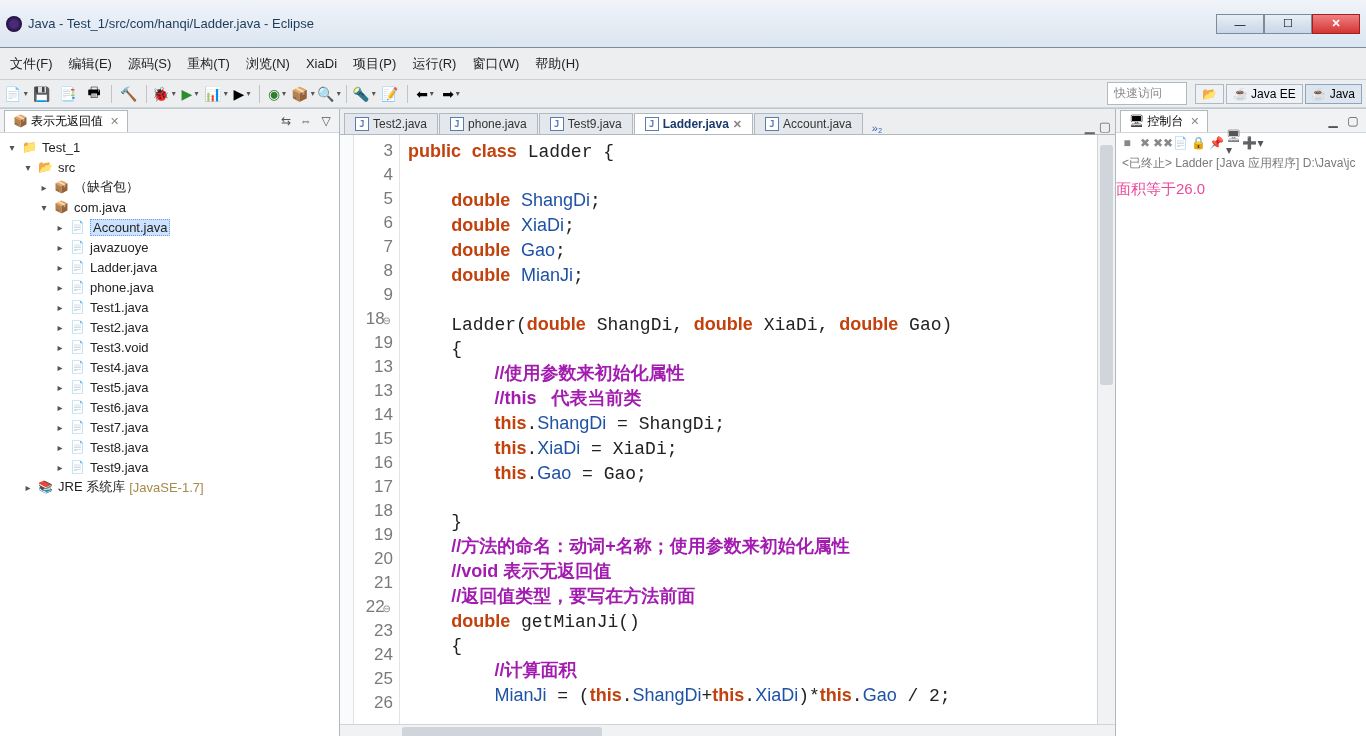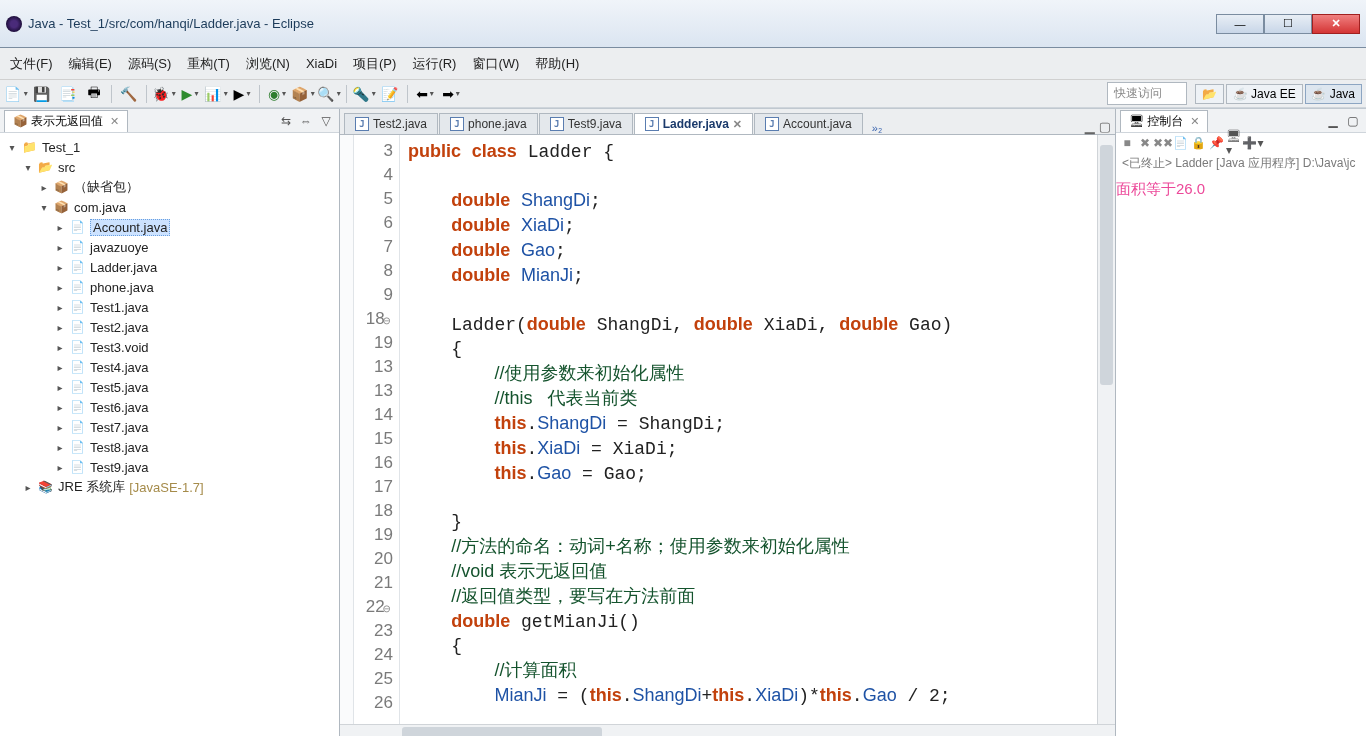--- a/index.html
+++ b/index.html
@@ -56,21 +56,21 @@
 .editor-tabs .right-icons span{color:#666; font-size:13px;}
 
 .code-wrap{ flex:1; display:flex; overflow:hidden; background:#fff;}
 .marker-col{width:14px; background:#fafbfc; border-right:1px solid #e0e4e8;}
 .gutter{ width:46px; background:#fff; text-align:right; padding:4px 6px 4px 2px; font-family:Consolas,monospace; font-size:17px; color:#7a7a7a; line-height:24px; border-right:1px solid #e0e4e8; user-select:none;}
 .gutter .ln{height:24px;}
 .gutter .fold::after{content:"⊖"; font-size:10px; position:relative; left:-2px; color:#888;}
 .code{ flex:1; padding:4px 8px; font-family:Consolas,"Courier New",monospace; font-size:18px; line-height:24px; white-space:pre; overflow:auto; color:#222;}
 .kw{color:#c2410c; font-weight:bold;}
 .ident{color:#1e52a5;}
-.comment{color:#14532d;}
+.comment{color:#a21caf;font-weight:bold;}
 .vscroll{width:18px; background:#f0f2f4; border-left:1px solid #d0d4d8; position:relative;}
 .vscroll .thumb{position:absolute; top:10px; left:2px; right:2px; height:240px; background:#cfd5db; border-radius:3px;}
 .hscroll-row{height:18px; display:flex; background:#f0f2f4; border-top:1px solid #d0d4d8;}
 .hscroll-row .hscroll{flex:1; position:relative;}
 .hscroll-row .hscroll .thumb{position:absolute; left:2px; top:2px; bottom:2px; width:200px; background:#cfd5db; border-radius:3px;}
 
 .console-panel{ width:250px; display:flex; flex-direction:column;}
 .console-toolbar{display:flex; gap:0; align-items:center; padding:1px 2px; flex-wrap:wrap;}
 .console-toolbar span{ width:18px; height:18px; display:flex; align-items:center; justify-content:center; font-size:12px; color:#555;}
 .console-status{ padding:2px 6px; font-size:12px; color:#7a7a7a; white-space:nowrap; overflow:hidden;}

